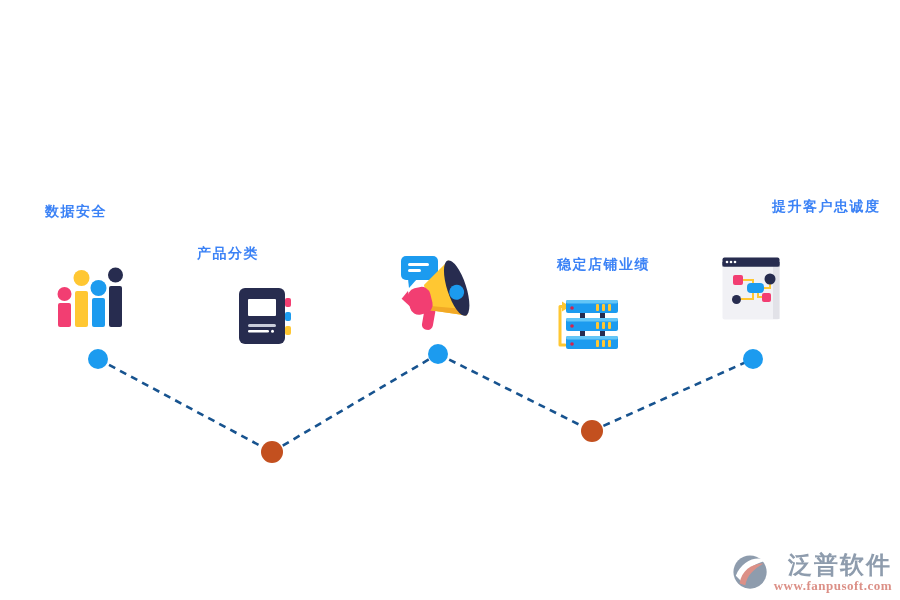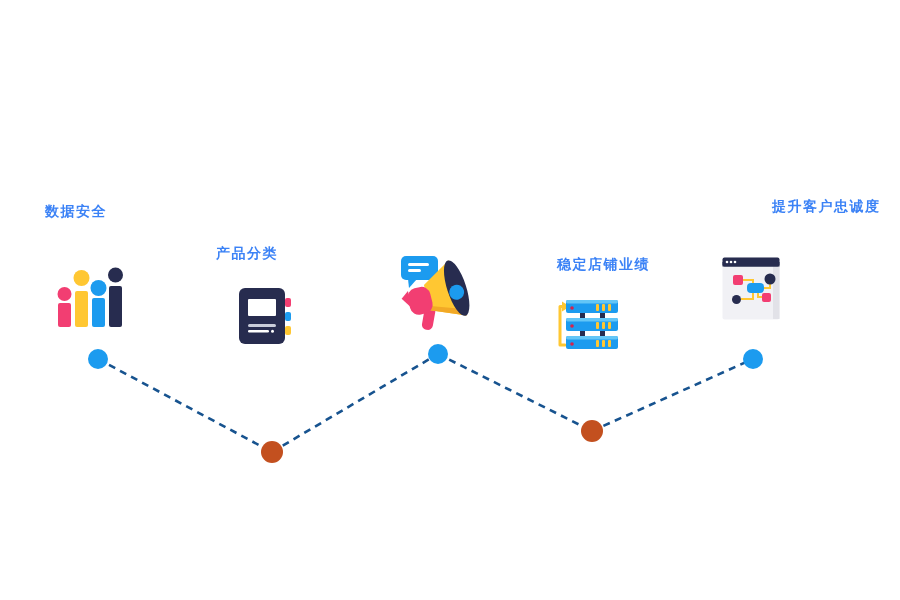--- a/index.html
+++ b/index.html
@@ -6,21 +6,21 @@
   .canvas{
     position:relative;width:900px;height:600px;background:#ffffff;overflow:hidden;
     font-family:"DejaVu Sans","Liberation Sans",sans-serif;
   }
   .timeline-svg{position:absolute;left:0;top:0;width:900px;height:600px;}
   .label{
     position:absolute;font-size:14px;font-weight:bold;color:#3b82f6;
     letter-spacing:1.5px;white-space:nowrap;
   }
   .label-0{left:45px;top:203px;}
-  .label-1{left:216px;top:245px;}
+  .label-1{left:197px;top:245px;}
   .label-2{left:391px;top:204px;}
   .label-3{left:557px;top:256px;}
   .label-4{left:726px;top:198px;margin-left:46px;}
   .icon{position:absolute;}
   .icon-0{left:54px;top:267px;}
   .icon-1{left:237px;top:286px;}
   .icon-2{left:398px;top:252px;}
   .icon-3{left:550px;top:298px;}
   .icon-4{left:722px;top:257px;}
   .footer{
@@ -145,14 +145,25 @@
       <path d="M19,42 L31,42 L31,36"></path>
       <path d="M36,36 L36,40 L40,40"></path>
     </g>
     <rect x="11" y="18" width="10" height="10" rx="2" fill="#f23e72"></rect>
     <circle cx="48" cy="22" r="5.5" fill="#272c4f"></circle>
     <rect x="25" y="26" width="17" height="10" rx="4" fill="#1c9bef"></rect>
     <circle cx="14.5" cy="42.5" r="4.5" fill="#272c4f"></circle>
     <rect x="40" y="36" width="9" height="9" rx="2" fill="#f23e72"></rect>
   </svg>
 
+  <div class="footer">
+    <svg width="38" height="38" viewBox="0 0 40 40">
+      <circle cx="19" cy="20" r="17.5" fill="#8e9cad"></circle>
+      <path d="M4,24 C10,8 26,2 37,8 C25,10 14,17 10,30 Z" fill="#ffffff"></path>
+      <path d="M8,32 C10,19 20,11 33,11 C23,17 16,23 14,34 Z" fill="#dc9087"></path>
+    </svg>
+    <div class="footer-texts">
+      <div class="footer-brand">泛普软件</div>
+      <div class="footer-url">www.fanpusoft.com</div>
+    </div>
+  </div>
 
 </div>
 
 </body></html>

